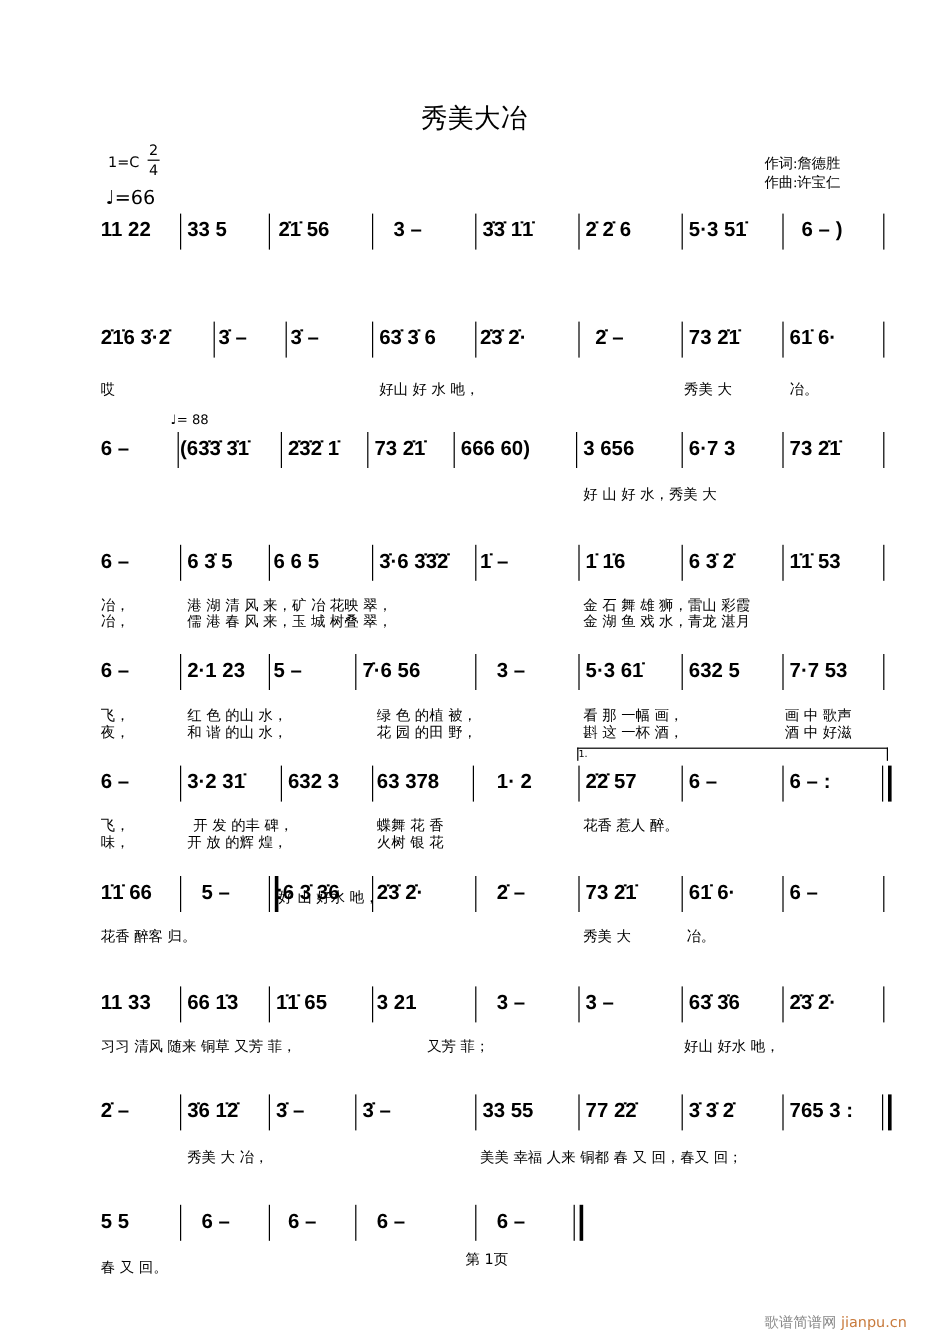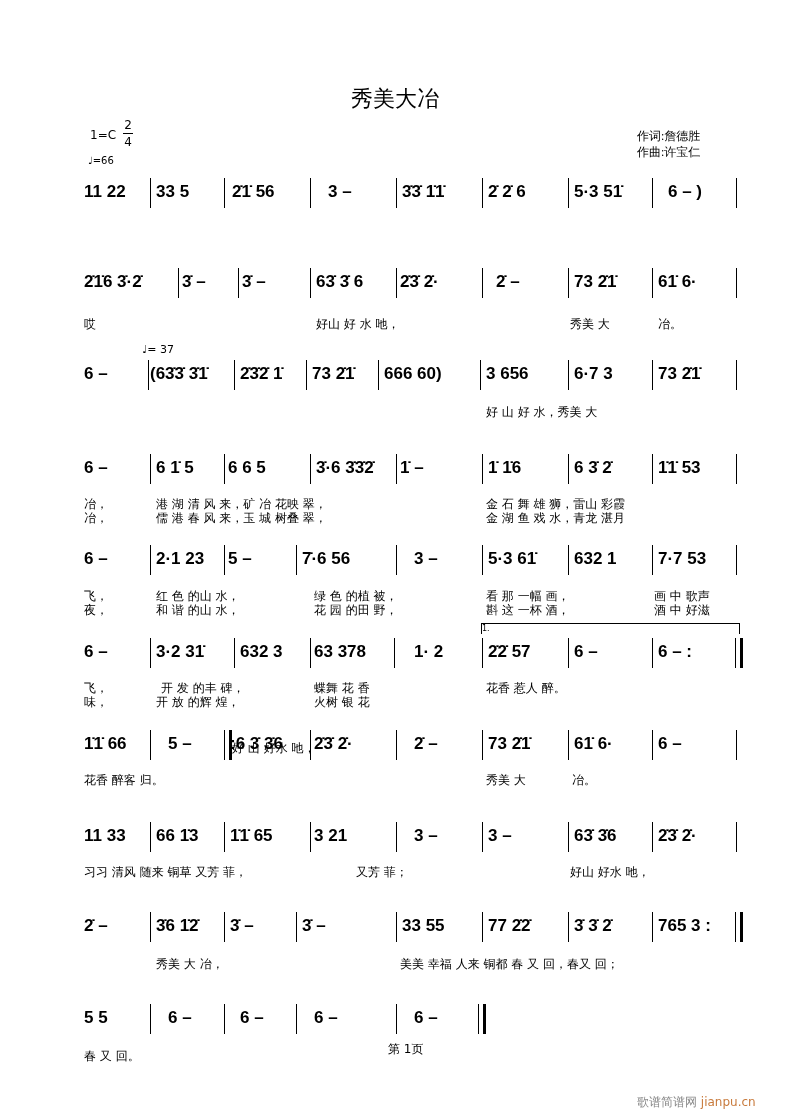--- a/index.html
+++ b/index.html
@@ -3,21 +3,21 @@
 <meta charset="utf-8">
 <style>
   html, body { margin:0; padding:0; background:#ffffff; }
   body { width:790px; height:1119px; position:relative; overflow:hidden;
          font-family:"DejaVu Sans", sans-serif; color:#000; }
   .title { position:absolute; left:0; width:790px; top:84px; text-align:center;
            font-size:22px; font-family:"DejaVu Sans", sans-serif; }
   .key { position:absolute; left:90px; top:128px; font-size:12px; }
   .timesig { position:absolute; left:123px; top:118px; font-size:12px; text-align:center; line-height:14px; }
   .timesig .line { width:10px; height:1px; background:#000; margin:1px auto; }
-  .tempo { position:absolute; left:88px; top:155px; font-size:10px; }
+  .tempo { position:absolute; left:88px; top:155px; font-size:16px; }
   .credits { position:absolute; left:637px; top:128px; font-size:12px; line-height:16px;font-family:Liberation Serif, serif; }
   .row { position:absolute; left:84px; width:656px; height:40px;text-align:center; }
   .seg { position:absolute; top:4px; font-family:"Liberation Sans", sans-serif;
          font-weight:bold; font-size:17px; white-space:nowrap; }
   .bar { position:absolute; top:0; width:1px; height:30px; background:#000; }
   .bar.double { width:4px; border-left:1px solid #000; border-right:3px solid #000; background:transparent; }
   .lyric { position:absolute; font-size:12px; white-space:nowrap; }
   .pagenum { position:absolute; left:388px; top:1041px; font-size:12px;text-align:center; }
   .watermark { position:absolute; left:637px; top:1094px; font-size:12px; color:#888; }
   .watermark .domain { color:#c87a3c; }
@@ -33,21 +33,21 @@
 <div class="timesig">
   <div>2</div>
   <div class="line"></div>
   <div>4</div>
 </div>
 <div class="tempo">♩=66</div>
 <div class="credits">
   <div>作词:詹德胜</div>
   <div>作曲:许宝仁</div>
 </div>
-<div class="tempo2">♩= 37</div>
+<div class="tempo2">♩= 88</div>
 <div class="volta"><span>1.</span></div>
 
 <div class="row" style="top:178px">
   <span class="seg" style="left:0">11 22</span>
   <div class="bar" style="left:66px"></div>
   <span class="seg" style="left:72px">33 5</span>
   <div class="bar" style="left:140px"></div>
   <span class="seg" style="left:148px">2̇1̇ 56</span>
   <div class="bar" style="left:226px"></div>
   <span class="seg" style="left:244px">3 –</span>
@@ -101,21 +101,21 @@
   <span class="seg" style="left:490px">6·7 3</span>
   <div class="bar" style="left:568px"></div>
   <span class="seg" style="left:574px">73 2̇1̇</span>
   <div class="bar" style="left:652px"></div>
 </div>
 <div class="lyric" style="left:486px;top:404px">好 山 好 水，秀美 大</div>
 
 <div class="row" style="top:454px">
   <span class="seg" style="left:0">6 –</span>
   <div class="bar" style="left:66px"></div>
-  <span class="seg" style="left:72px">6 1̇ 5</span>
+  <span class="seg" style="left:72px">6 3̇ 5</span>
   <div class="bar" style="left:140px"></div>
   <span class="seg" style="left:144px">6 6 5</span>
   <div class="bar" style="left:226px"></div>
   <span class="seg" style="left:232px">3̇·6 3̇3̇2̇</span>
   <div class="bar" style="left:312px"></div>
   <span class="seg" style="left:316px">1̇ –</span>
   <div class="bar" style="left:398px"></div>
   <span class="seg" style="left:404px">1̇ 1̇6</span>
   <div class="bar" style="left:484px"></div>
   <span class="seg" style="left:490px">6 3̇ 2̇</span>
@@ -136,21 +136,21 @@
   <span class="seg" style="left:72px">2·1 23</span>
   <div class="bar" style="left:140px"></div>
   <span class="seg" style="left:144px">5 –</span>
   <div class="bar" style="left:212px"></div>
   <span class="seg" style="left:218px">7̇·6 56</span>
   <div class="bar" style="left:312px"></div>
   <span class="seg" style="left:330px">3 –</span>
   <div class="bar" style="left:398px"></div>
   <span class="seg" style="left:404px">5·3 61̇</span>
   <div class="bar" style="left:484px"></div>
-  <span class="seg" style="left:490px">632 1</span>
+  <span class="seg" style="left:490px">632 5</span>
   <div class="bar" style="left:568px"></div>
   <span class="seg" style="left:574px">7·7 53</span>
   <div class="bar" style="left:652px"></div>
 </div>
 <div class="lyric" style="left:84px;top:588px">飞，</div>
 <div class="lyric" style="left:156px;top:588px">红 色 的山 水，</div>
 <div class="lyric" style="left:314px;top:588px">绿 色 的植 被，</div>
 <div class="lyric" style="left:486px;top:588px">看 那 一幅 画，</div>
 <div class="lyric" style="left:654px;top:588px">画 中 歌声</div>
 <div class="lyric" style="left:84px;top:602px">夜，</div>

